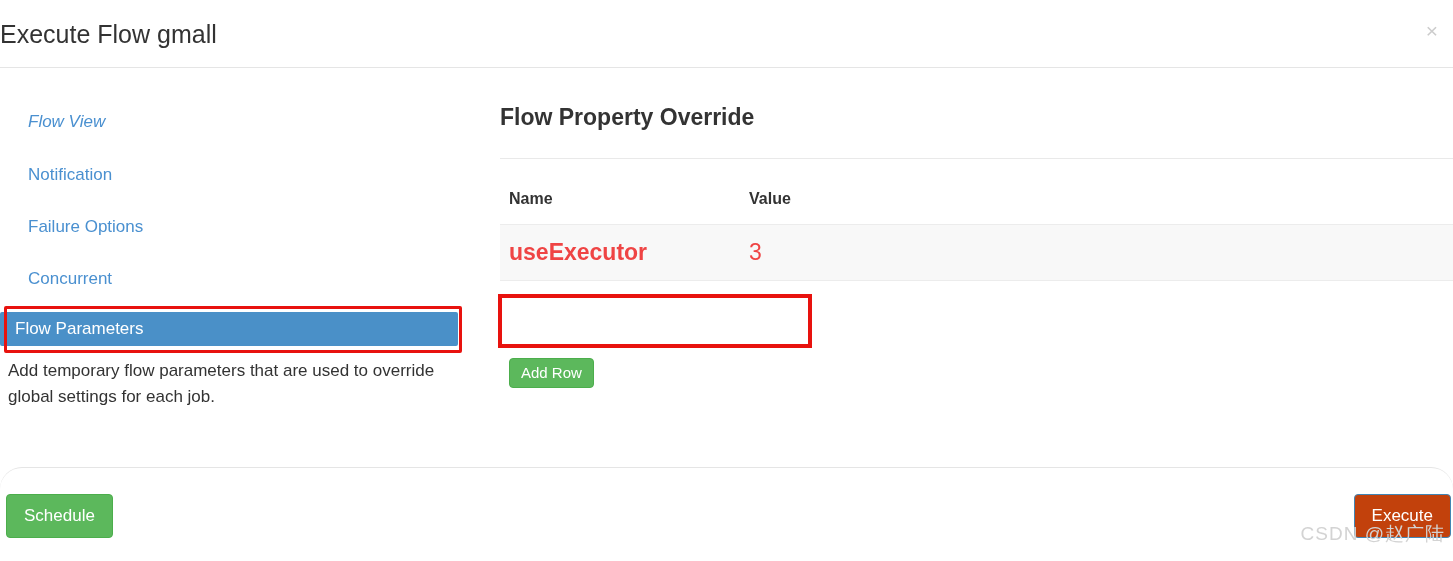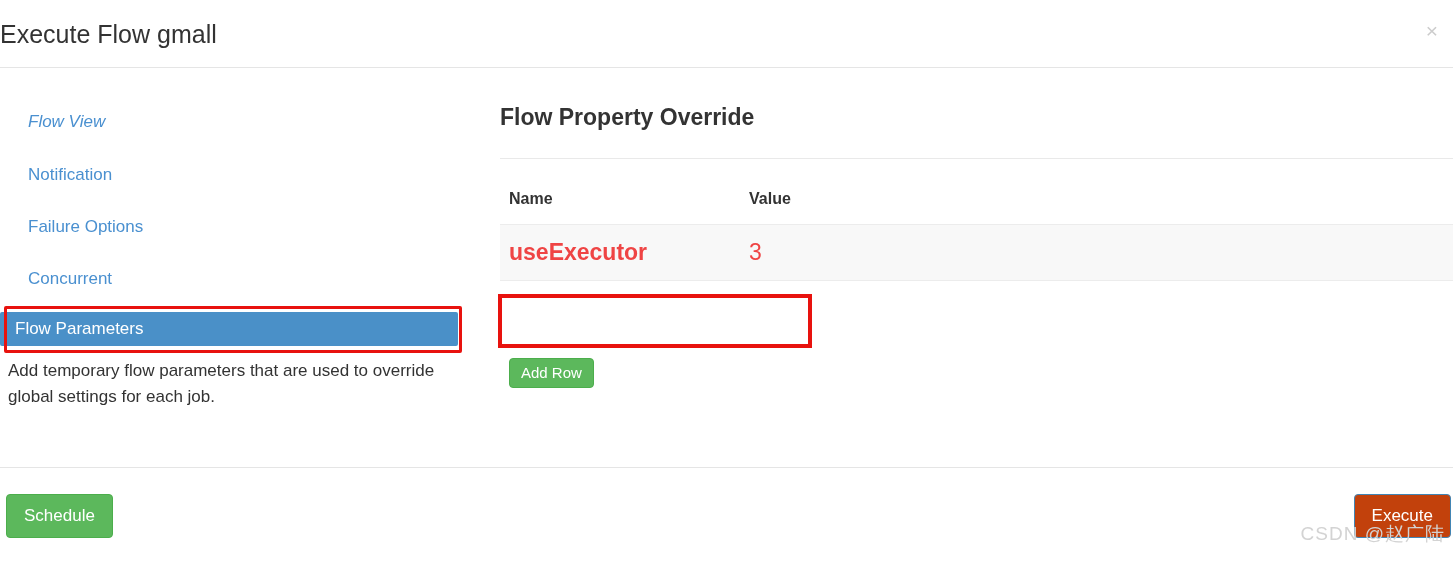--- a/index.html
+++ b/index.html
@@ -202,20 +202,21 @@
   }
 
   
   #modal-footer {
     position: absolute;
     left: 0; top: 467px;
     width: 1453px;
     height: 94px;
     border-top: 1px solid #e5e5e5;
     background: #ffffff;
+    border-radius: 22px;
   }
   .btn {
     position: absolute;
     font-family: "Liberation Sans", sans-serif;
     font-size: 17px;
     line-height: 20px;
     border-radius: 4px;
     cursor: pointer;
     padding: 11px 17px;
   }

